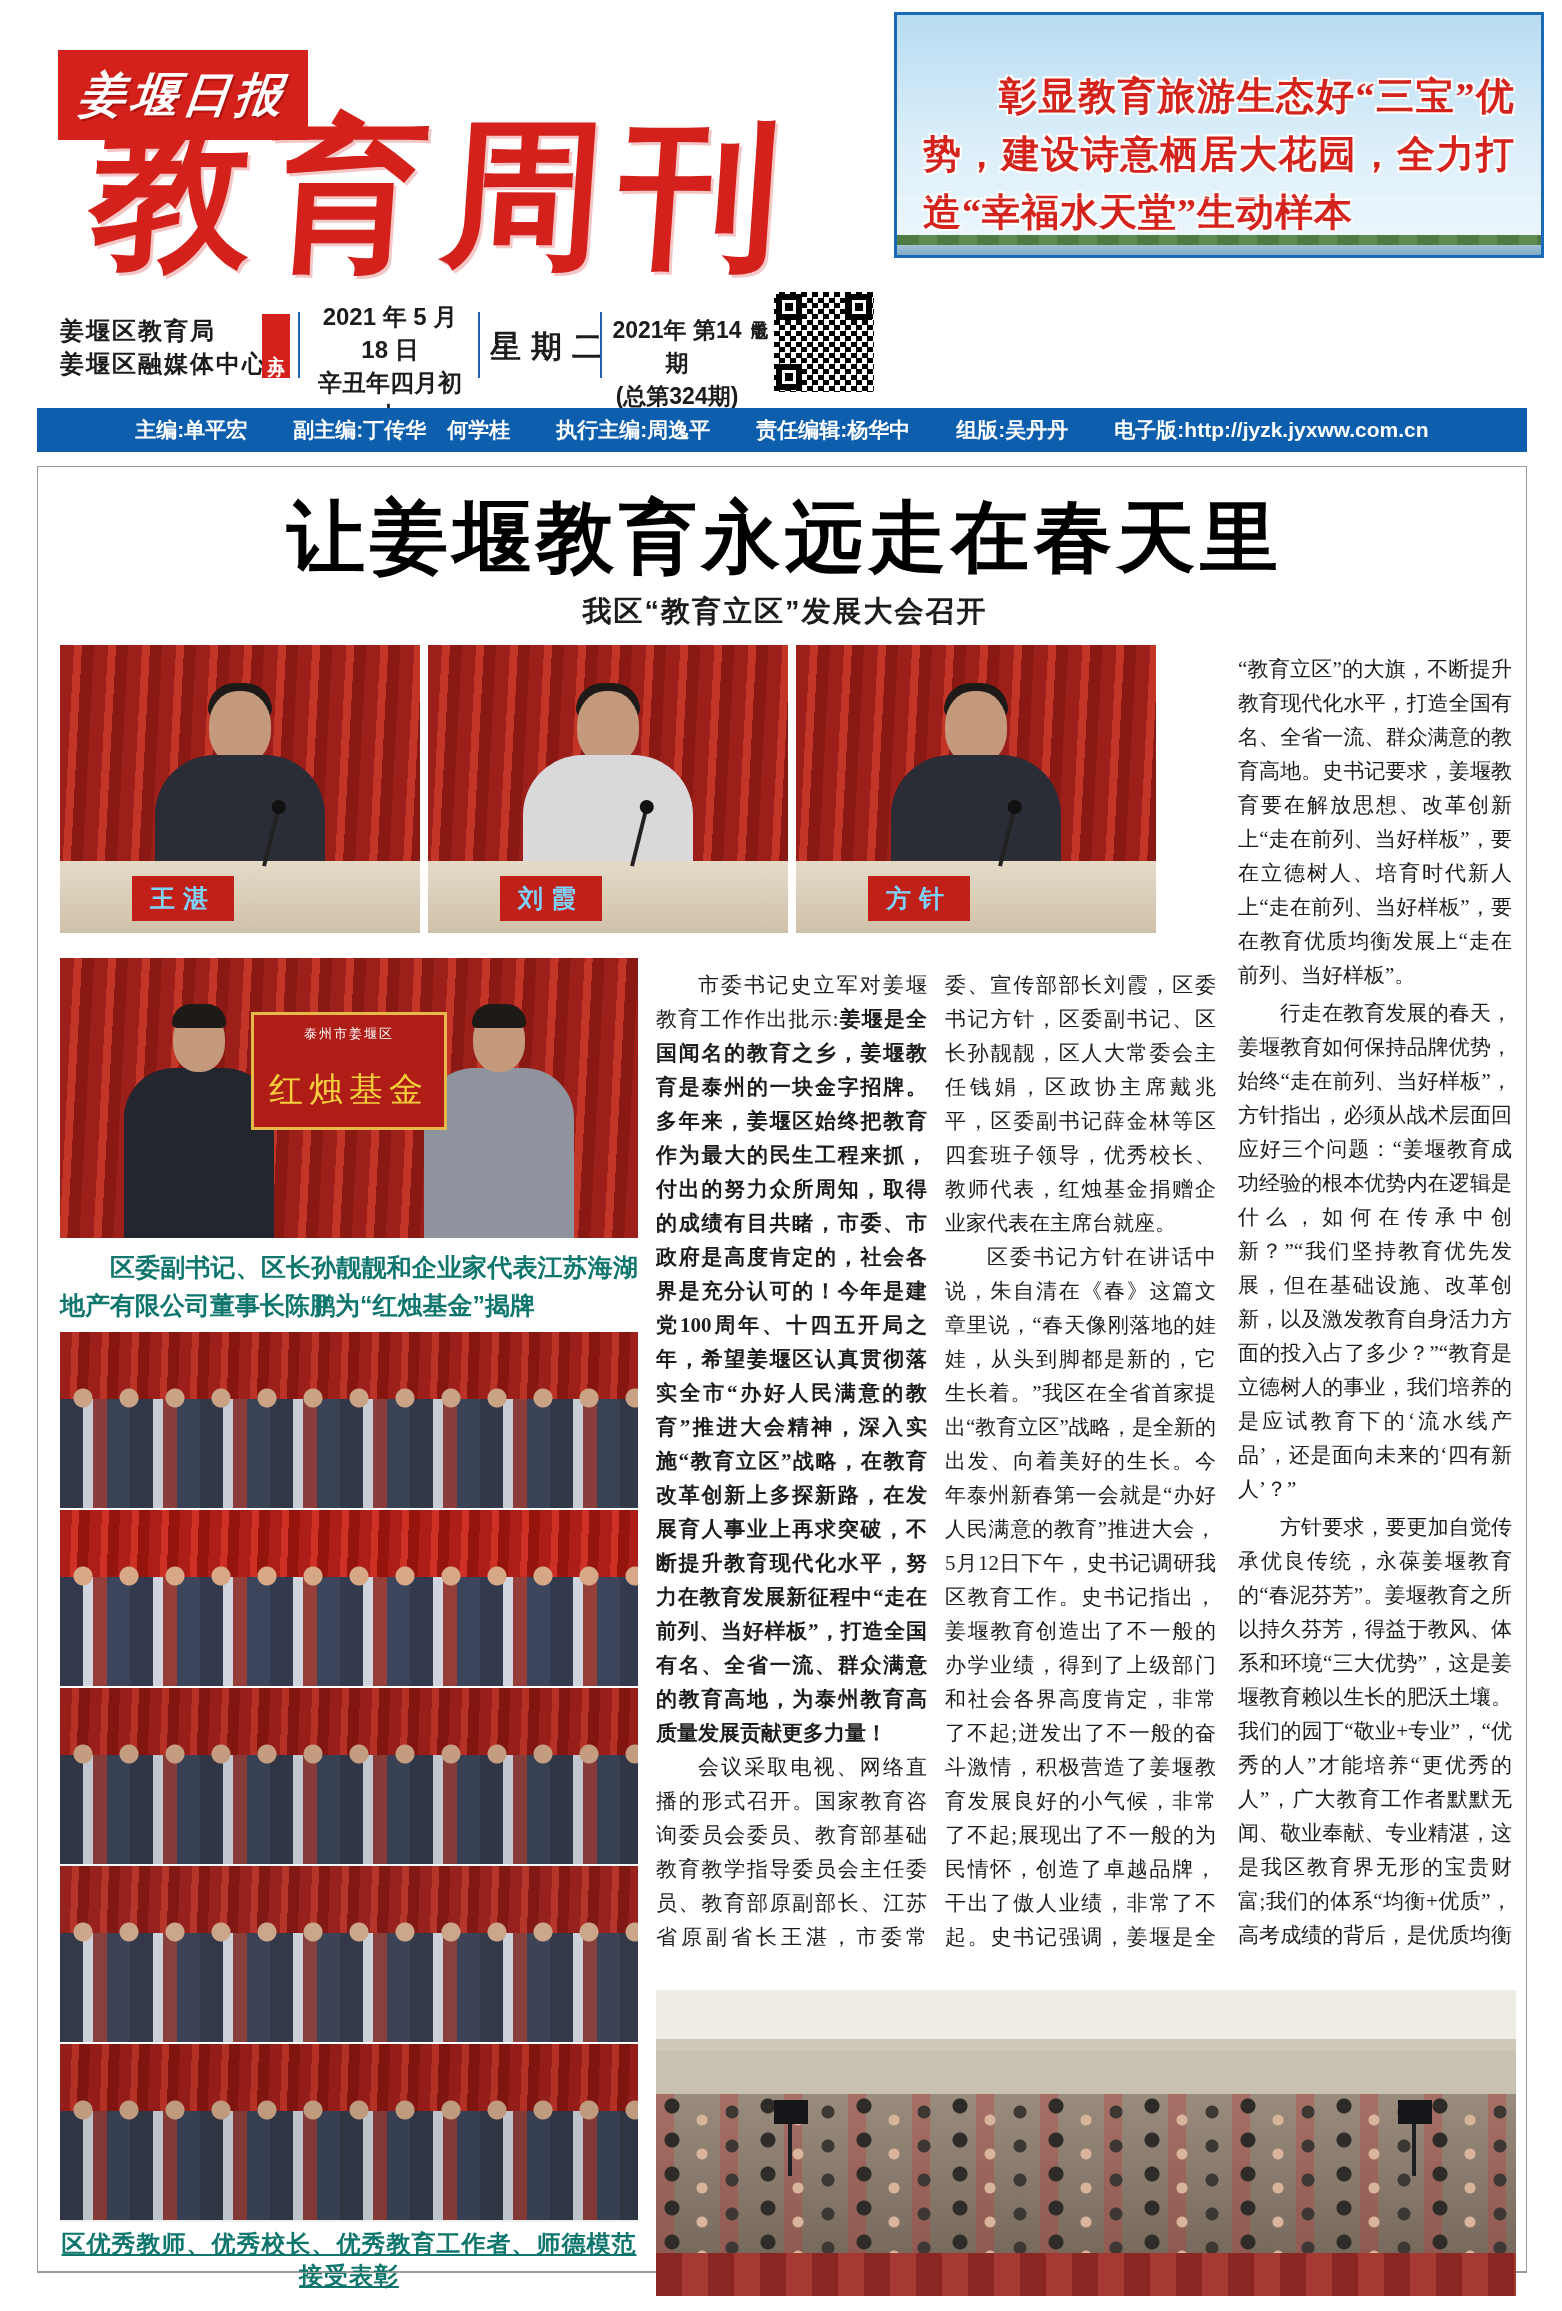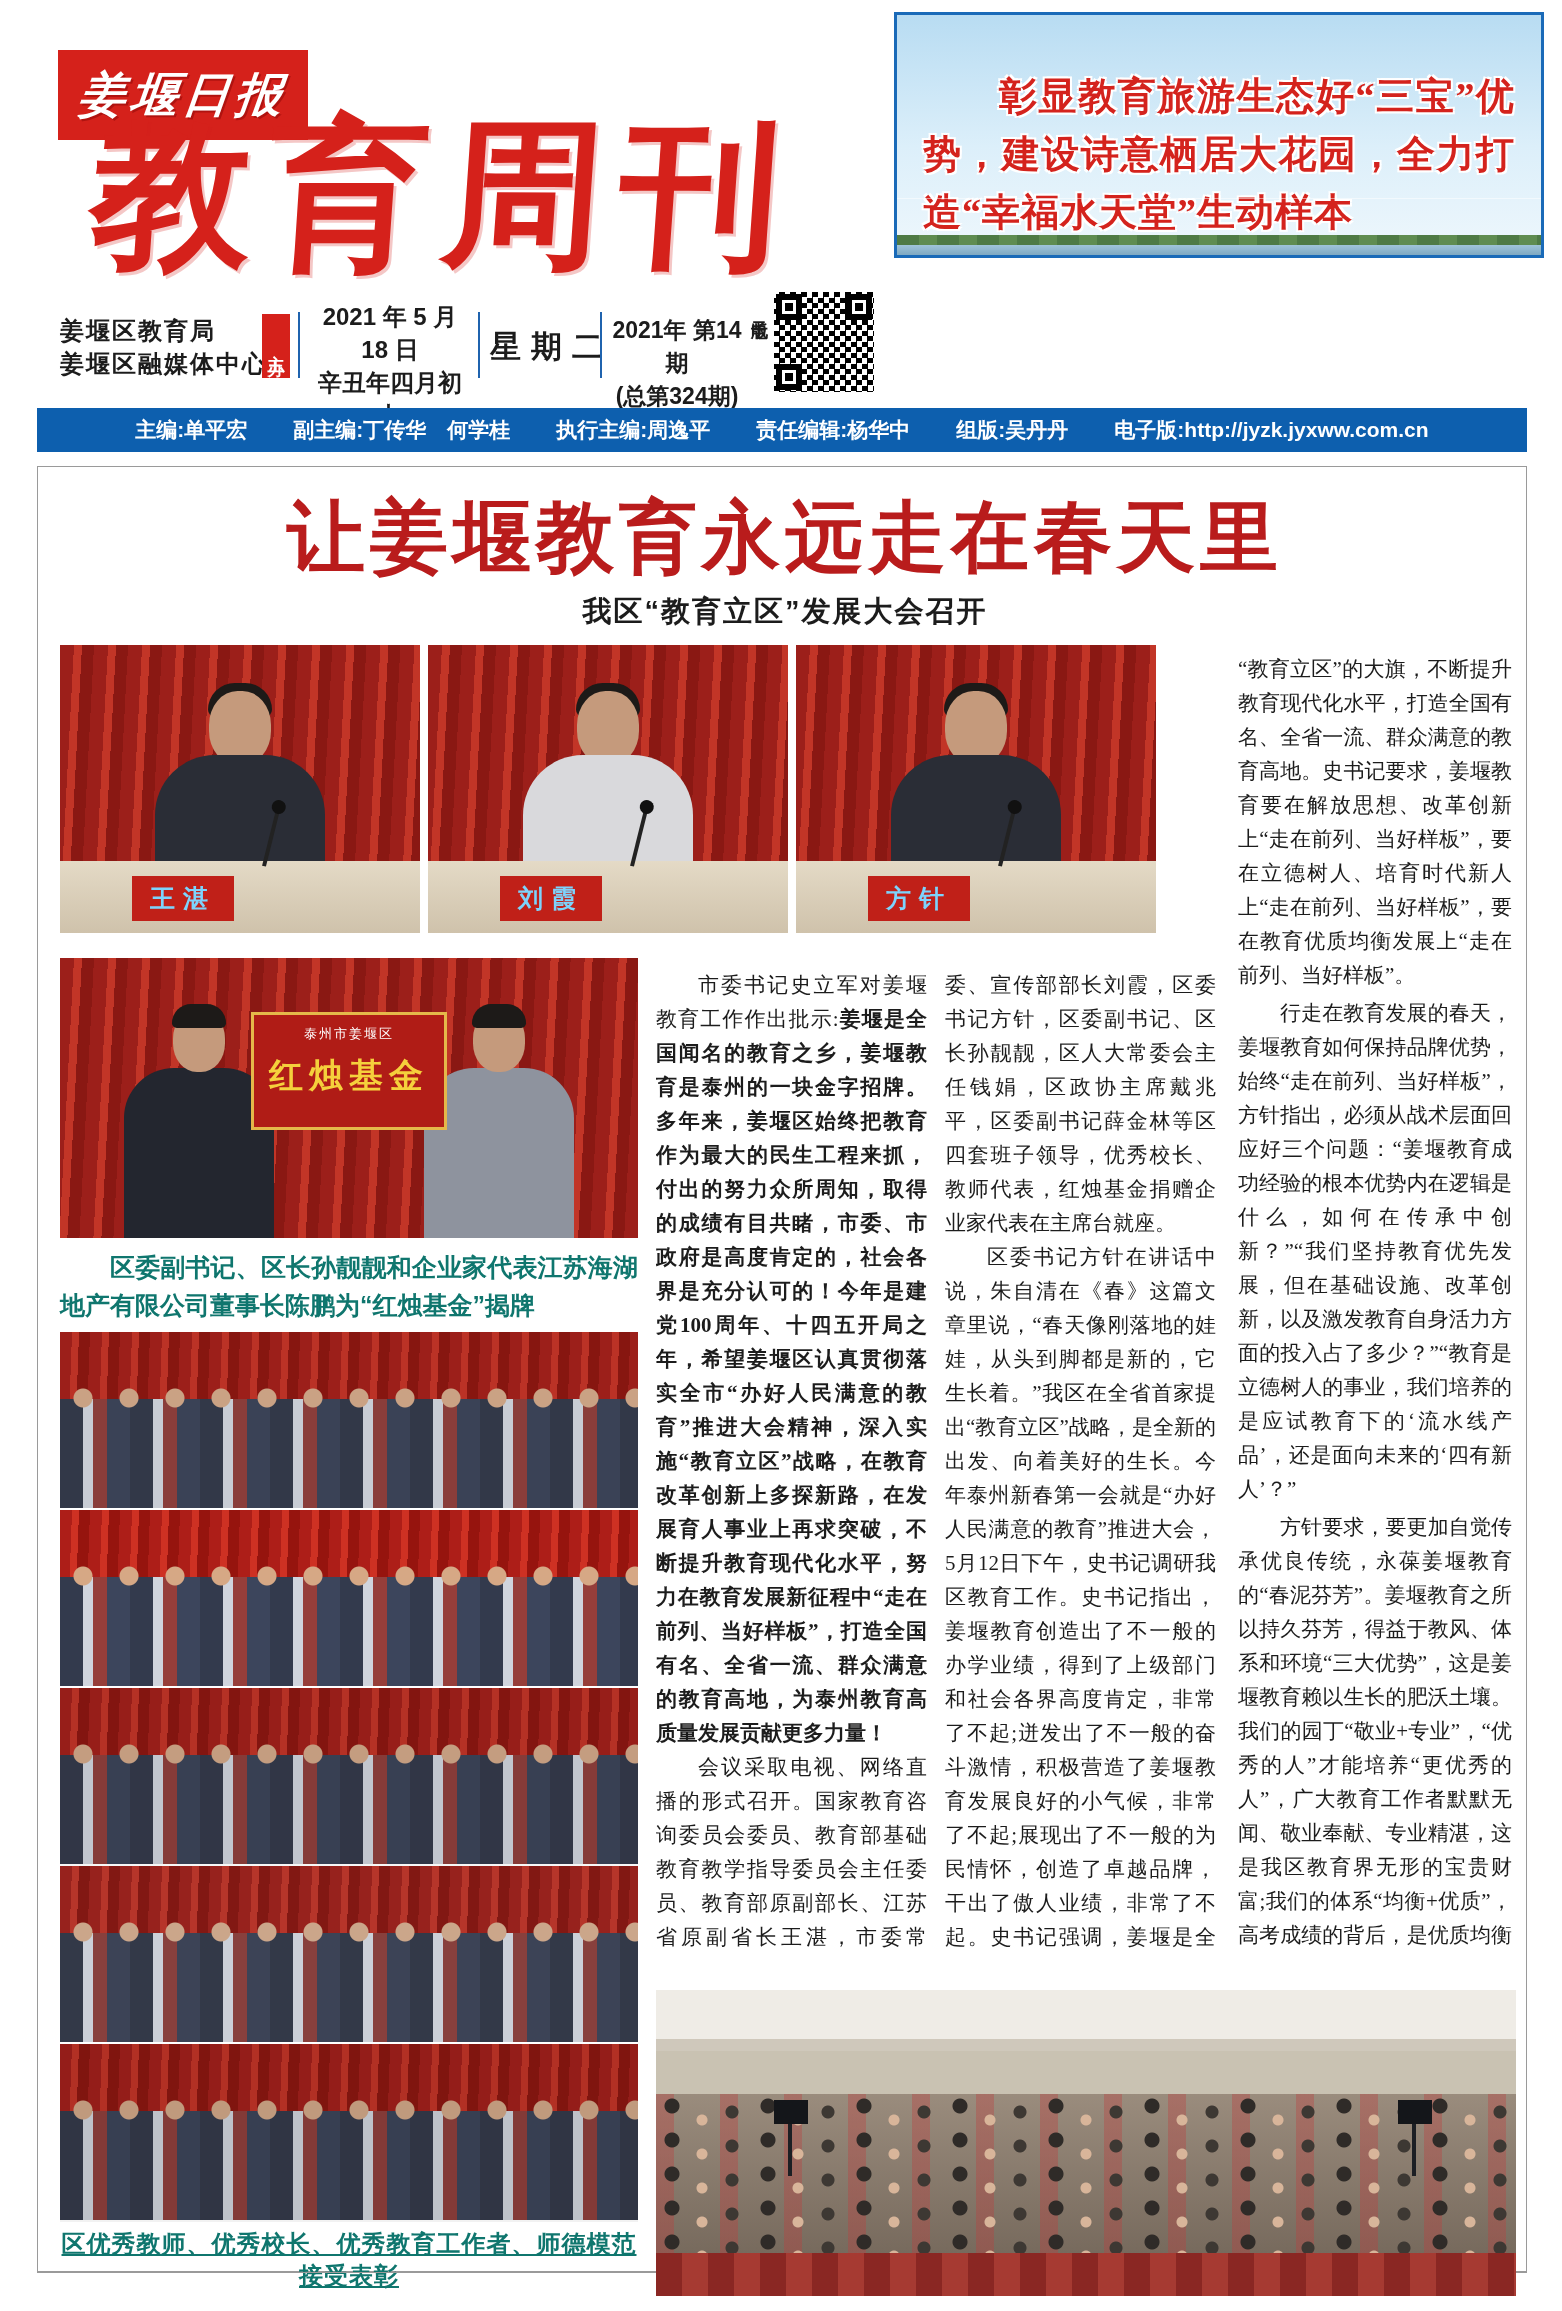--- a/index.html
+++ b/index.html
@@ -57,21 +57,21 @@
   
   .editor-bar{position:absolute;left:37px;top:408px;width:1490px;height:44px;background:#0d5fae;
               display:flex;align-items:center;justify-content:center;gap:46px;
               font-family:"Liberation Sans","DejaVu Sans",sans-serif;}
   .editor-bar span{color:#fff;font-size:21px;font-weight:bold;white-space:nowrap;}
 
   
   .content-box{position:absolute;left:37px;top:466px;width:1490px;height:1806px;border:1px solid #9a9a9a;box-sizing:border-box;}
 
   .headline{position:absolute;left:60px;top:486px;width:1450px;text-align:center;font-size:78px;font-weight:900;
-            letter-spacing:5px;color:#b91c1c;white-space:nowrap;}
+            letter-spacing:5px;color:#000000;white-space:nowrap;}
   .subheadline{position:absolute;left:60px;top:592px;width:1450px;text-align:center;font-size:29px;font-weight:600;
                letter-spacing:2px;font-family:"Liberation Sans","DejaVu Sans",sans-serif;}
 
   
   .photo{position:absolute;overflow:hidden;background:
          repeating-linear-gradient(93deg,#9c1f1a 0 14px,#c23527 14px 22px,#8a1813 22px 34px);}
   .leader{top:645px;width:360px;height:288px;}
   .p1{left:60px}.p2{left:428px}.p3{left:796px}
   .leader .desk{position:absolute;left:0;bottom:0;width:100%;height:72px;background:linear-gradient(#e4dac6,#cfc2ab);}
   .leader .torso{position:absolute;left:50%;bottom:58px;transform:translateX(-50%);width:170px;height:120px;
@@ -83,21 +83,21 @@
                 background:#1d1a18;border-radius:30px 30px 8px 8px;}
   .leader .mic{position:absolute;left:58%;bottom:66px;width:4px;height:58px;background:#222;transform:rotate(14deg);}
   .leader .mic::after{content:"";position:absolute;left:-5px;top:-10px;width:14px;height:14px;border-radius:50%;background:#111;}
   .name-card{position:absolute;left:72px;bottom:12px;background:#c02018;color:#7dd3fc;font-weight:bold;font-size:25px;
              letter-spacing:8px;padding:6px 18px;font-family:"Liberation Sans","DejaVu Sans",sans-serif;}
 
   .unveil{left:60px;top:958px;width:578px;height:280px;}
   .unveil .plaque{position:absolute;left:50%;top:54px;transform:translateX(-50%);width:196px;height:118px;
                   background:#b01c16;border:3px solid #e5b84a;box-sizing:border-box;text-align:center;}
   .unveil .plaque .small{display:block;margin-top:10px;color:#fff;font-size:13px;letter-spacing:2px;}
-  .unveil .plaque .big{display:block;margin-top:10px;color:#f5d03c;font-size:34px;font-weight:700;letter-spacing:6px;}
+  .unveil .plaque .big{display:block;margin-top:24px;color:#f5d03c;font-size:34px;font-weight:400;letter-spacing:6px;}
   .unveil .figure{position:absolute;bottom:0;width:150px;height:170px;border-radius:50px 50px 0 0;background:#23262f;}
   .unveil .figure.left{left:64px;}
   .unveil .figure.right{right:64px;background:#8e939e;}
   .unveil .figure::before{content:"";position:absolute;left:50%;top:-58px;transform:translateX(-50%);
                           width:52px;height:62px;border-radius:46%;background:#c59a7c;}
   .unveil .figure::after{content:"";position:absolute;left:50%;top:-64px;transform:translateX(-50%);
                          width:54px;height:24px;border-radius:24px 24px 6px 6px;background:#1d1a18;}
 
   .caption{position:absolute;font-family:"Liberation Sans","DejaVu Sans",sans-serif;font-weight:bold;color:#0f766e;}
   .caption1{left:60px;top:1248px;width:578px;font-size:25px;line-height:38px;text-align:justify;text-indent:2em;}

